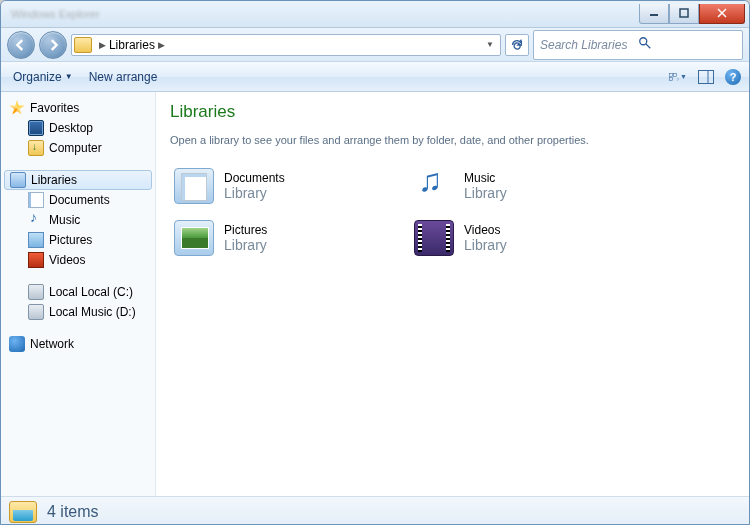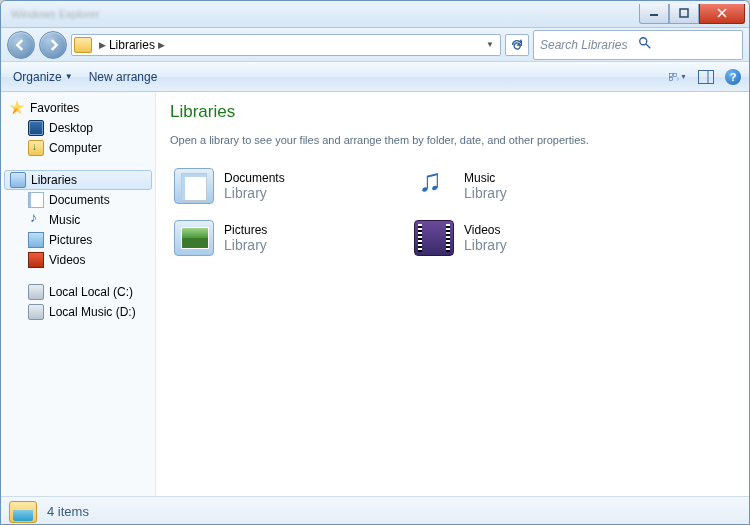--- a/index.html
+++ b/index.html
@@ -154,21 +154,21 @@
   .lib-name { font-size:12px; color:#000;}
   .lib-type { font-size:14px; color:#7a8a9a;}
 
   .statusbar {
     height:30px; border-top:1px solid #d0dce8;
     background:linear-gradient(#f2f7fc,#e4eef8);
     display:flex; align-items:center; padding:0 8px; gap:10px;
   }
   .status-icon { width:28px; height:22px; background:linear-gradient(#ffe9a8,#f0c754); border:1px solid #c79a2b; border-radius:3px; position:relative;}
   .status-icon::after{content:""; position:absolute; left:3px; top:8px; width:20px; height:11px; background:linear-gradient(#7ecbe8,#2a9ecf); border-radius:0 0 2px 2px;}
-  .status-text { color:#3a5a7a; font-size:13px;}
+  .status-text { color:#3a5a7a; font-size:16px;}
 </style>
 </head>
 <body>
 
 <div class="window">
 
   <div class="titlebar">
     <span class="titlebar-title">Windows Explorer</span>
     <div class="caption-buttons">
       <div class="cap-btn min">
@@ -292,20 +292,26 @@
           </div>
       </div>
       <div class="tree-group">
         <div class="tree-item child">
             <span class="ico ico-disk"></span>
             <span>Local Local (C:)</span>
           </div>
         <div class="tree-item child">
             <span class="ico ico-disk"></span>
             <span>Local Music (D:)</span>
+          </div>
+      </div>
+      <div class="tree-group">
+        <div class="tree-item header">
+            <span class="ico ico-net"></span>
+            <span>Network</span>
           </div>
       </div>
     </div>
 
     <div class="content">
       <div class="hdr-title">Libraries</div>
       <div class="hdr-sub">Open a library to see your files and arrange them by folder, date, and other properties.</div>
       <div class="lib-grid">
         <div class="lib-item">
           <div class="lib-icon docs"></div>

